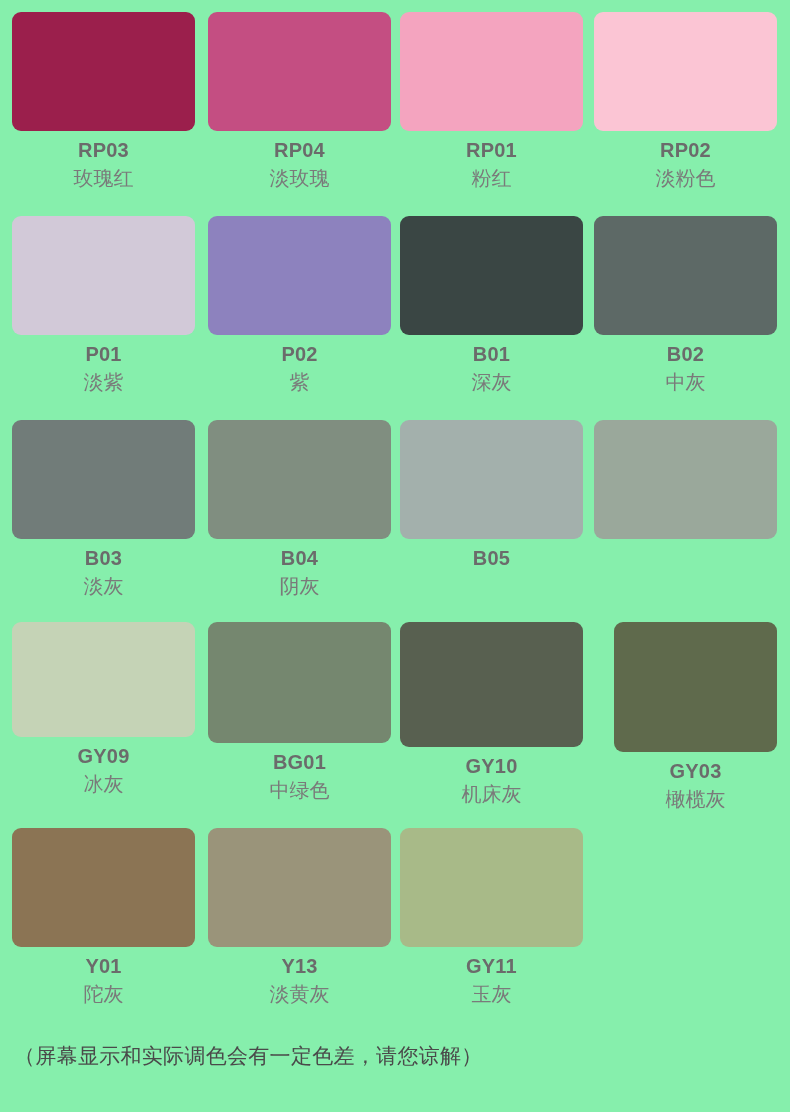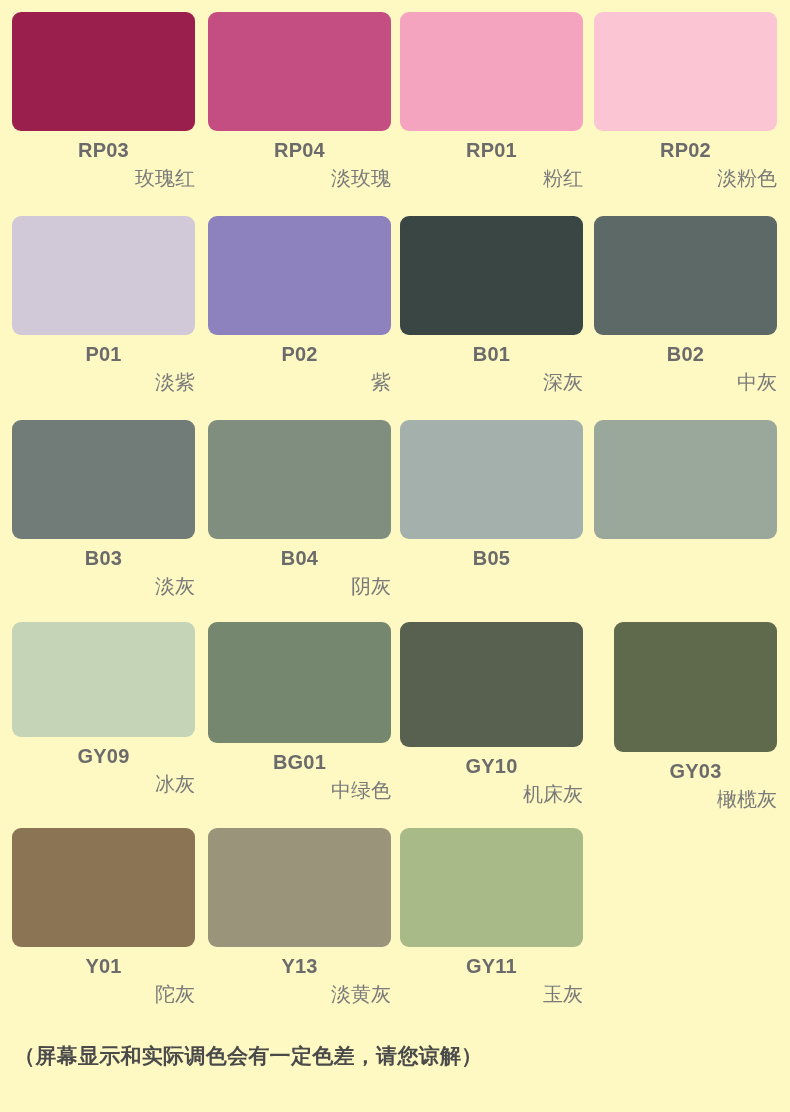--- a/index.html
+++ b/index.html
@@ -12,21 +12,21 @@
     width: 790px;
     height: 1112px;
     font-family: "Liberation Sans", "DejaVu Sans", sans-serif;
     -webkit-font-smoothing: antialiased;
     overflow: hidden;
   }
   #chart-root {
     position: relative;
     width: 790px;
     height: 1112px;
-    background: #fef9c3;
+    background: #86efac;
   }
   .swatch-cell {
     position: absolute;
     box-sizing: border-box;
   }
   .swatch-chip {
     width: 100%;
     border-radius: 9px;
     display: block;
   }
@@ -45,29 +45,28 @@
     white-space: nowrap;
   }
   .swatch-name {
     display: block;
     font-size: 20px;
     font-weight: 400;
     color: #7a7a7a;
     line-height: 1.35;
     margin-top: 1px;
     white-space: nowrap;
-    text-align: right;
   }
   #disclaimer {
     position: absolute;
     left: 14px;
     top: 1042px;
     font-size: 21px;
     color: #4a4a4a;
-    font-weight: 700;
+    font-weight: 400;
     letter-spacing: 0.3px;
     white-space: nowrap;
   }
 </style>
 </head>
 <body>
 
 <div id="chart-root">
 
   <div class="swatch-cell" style="left: 12px; top: 12px; width: 183px;">

